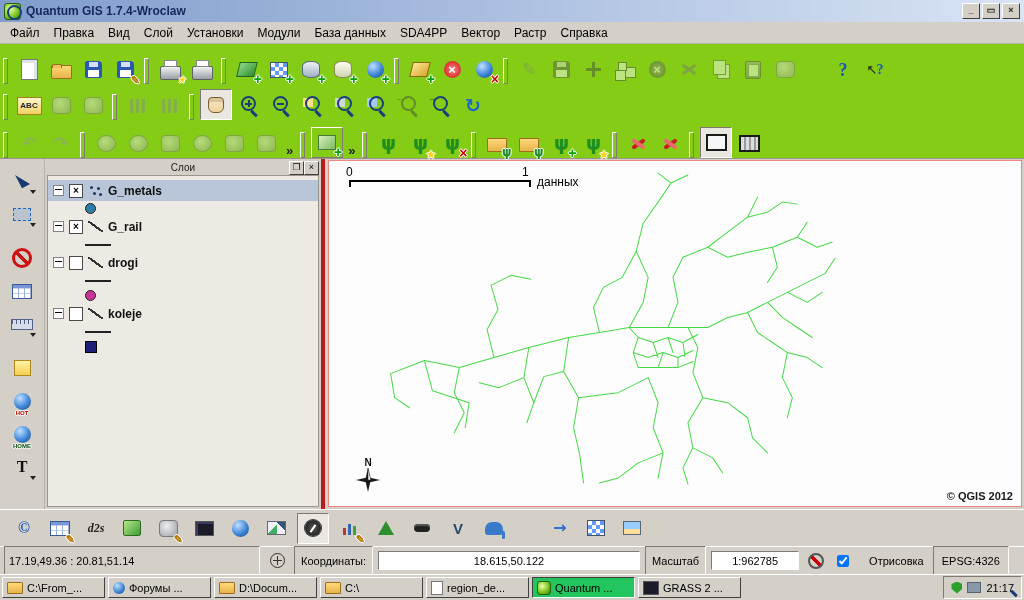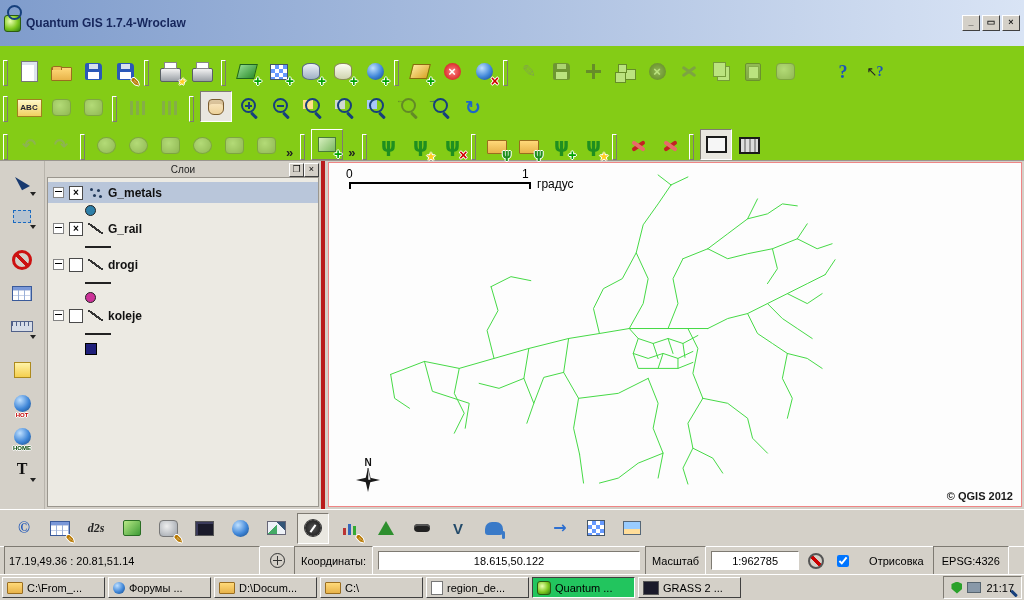--- a/index.html
+++ b/index.html
@@ -1,19 +1,19 @@
 <!DOCTYPE html>
 <html style="--network-green: #45d945; --map-border: #ef8585; --selection: #b9c6da; --title-start: #7f9ccc; --title-end: #d9e4f5;"><head>
 <meta charset="utf-8">
 <style>
   html,body{margin:0;padding:0;font-family:"Liberation Sans",sans-serif;}
   .screen{width:1024px;height:600px;background:#d4d0c8;display:flex;flex-direction:column;overflow:hidden;position:relative;}
 
   
-  .titlebar{height:22px;flex:0 0 auto;display:flex;align-items:center;gap:5px;padding:12px 4px;
+  .titlebar{height:22px;flex:0 0 auto;display:flex;align-items:center;gap:5px;padding:0 4px;
     background:linear-gradient(90deg,var(--title-start,#7f9ccc),var(--title-end,#d9e4f5));}
   .appicon{width:15px;height:15px;border-radius:3px;border:1px solid #2c5c10;
     background:radial-gradient(circle at 35% 35%,#eaffb0,#7ec820 55%,#2c7a12);}
   .title{font-weight:bold;font-size:12px;color:#16265c;}
   .winbtns{margin-left:auto;display:flex;gap:2px;}
   .winbtn{width:16px;height:14px;background:#d4d0c8;border:1px solid;border-color:#fff #404040 #404040 #fff;
     font:bold 9px/12px "Liberation Sans",sans-serif;text-align:center;color:#222;}
 
   
   .menubar{height:21px;flex:0 0 auto;display:flex;align-items:center;padding:0 3px;font-size:12px;color:#000;
@@ -236,20 +236,33 @@
   <div class="titlebar">
     <span class="appicon"></span>
     <span class="title">Quantum GIS 1.7.4-Wroclaw</span>
     <span class="winbtns">
       <span class="winbtn">_</span>
       <span class="winbtn">▭</span>
       <span class="winbtn">×</span>
     </span>
   </div>
 
+  <div class="menubar">
+    <span class="menu-item">Файл</span>
+    <span class="menu-item">Правка</span>
+    <span class="menu-item">Вид</span>
+    <span class="menu-item">Слой</span>
+    <span class="menu-item">Установки</span>
+    <span class="menu-item">Модули</span>
+    <span class="menu-item">База данных</span>
+    <span class="menu-item">SDA4PP</span>
+    <span class="menu-item">Вектор</span>
+    <span class="menu-item">Растр</span>
+    <span class="menu-item">Справка</span>
+  </div>
 
   <div class="tb row1">
     <span class="grip"></span>
     <span class="tbi ic-new"></span>
     <span class="tbi ic-folder"></span>
     <span class="tbi ic-floppy"></span>
     <span class="tbi ic-floppy aft-pen"></span>
     <span class="grip"></span>
     <span class="tbi ic-printer">
         <i class="bd st"></i>
@@ -427,21 +440,21 @@
         <path d="M302,166 L316,141 L321,116 L309,90 L316,62 L331,41 L344,22 M344,22 L361,14 M344,22 L331,12 M272,171 L266,146 L276,126 L295,116 L309,90 M341,166 L351,141 L346,116 L356,96 M356,96 L381,86 M381,86 L401,71 L421,56 L431,36 M421,56 L441,51 L456,41 L471,43"></path>
         <path d="M381,86 L401,96 L421,91 L446,86 L471,76 M471,76 L481,61 M471,76 L491,86 L506,81 M446,86 L451,106 L441,121 M381,166 L401,156 L421,151 L441,141 L461,131 L481,121 L499,112 M499,112 L509,97 M461,131 L481,141 L496,131 M441,141 L456,156 L471,166 L486,176 M421,151 L431,171 L446,181 L461,191 M461,191 L481,196 L496,206 M461,191 L456,216 L466,236 L461,256"></path>
         <path d="M361,166 L371,186 L366,211 L376,236 M376,236 L361,261 L366,286 L356,306 L361,322 M376,236 L401,241 L421,256 L426,276 L441,291 M366,286 L386,296 L396,311 M321,216 L331,241 L326,266 L336,291 L331,316 M336,291 L311,301 L291,316 L272,321 M241,176 L236,210 L251,236 L246,266 L252,292 M252,292 L256,321 M251,236 L291,231 L321,216 M236,210 L216,215 L206,241"></path>
         <path d="M302,166 L311,176 L326,181 L341,176 L356,181 L371,173 M311,176 L306,191 L321,196 L336,191 L351,196 L366,189 M326,181 L331,196 M341,176 L346,191 M356,181 L358,195 M306,191 L311,206 L331,206 L351,206 L366,200 M331,206 L336,191 M351,206 L351,196"></path>
       </svg>
 
       <div class="scalebar">
         <span class="sb0">0</span>
         <span class="sb1">1</span>
         <div class="sbbar"></div>
-        <span class="sbunit">градус</span>
+        <span class="sbunit">данных</span>
       </div>
 
       <div class="north">
         <div>N</div>
         <svg width="24" height="24" viewBox="0 0 26 26">
           <polygon points="13,0 16,13 13,26 10,13" fill="#1a1a1a"></polygon>
           <polygon points="0,13 13,10 26,13 13,16" fill="#1a1a1a"></polygon>
           <polygon points="13,0 16,13 13,13" fill="#ffffff" stroke="#1a1a1a" stroke-width="0.6"></polygon>
         </svg>
       </div>

